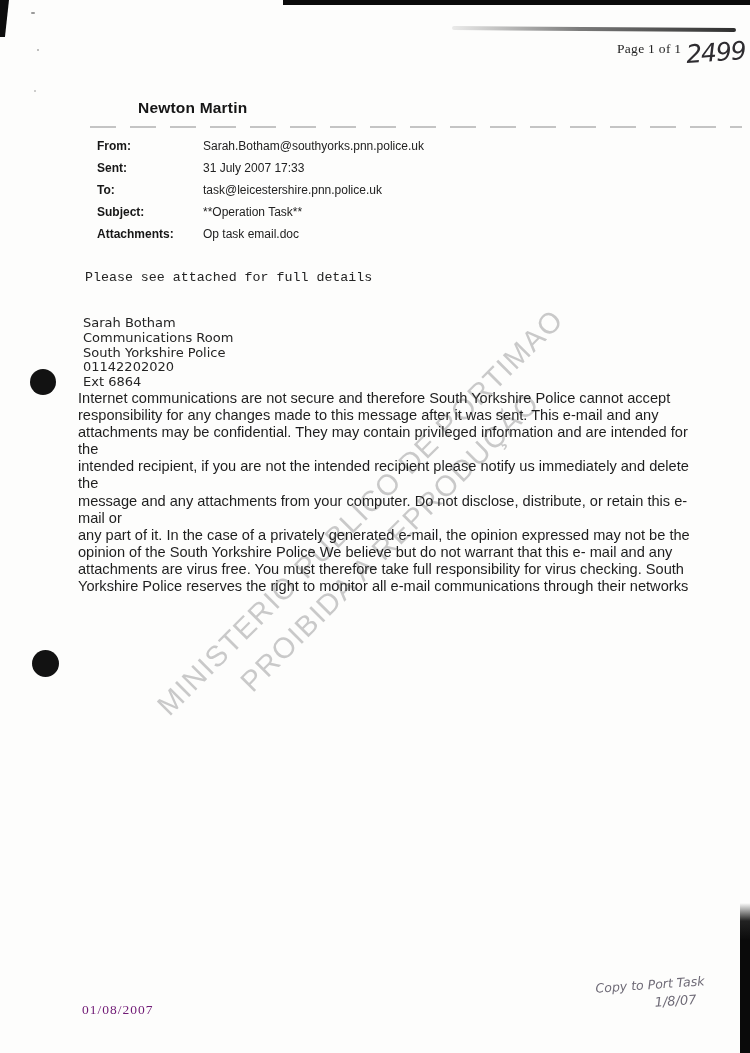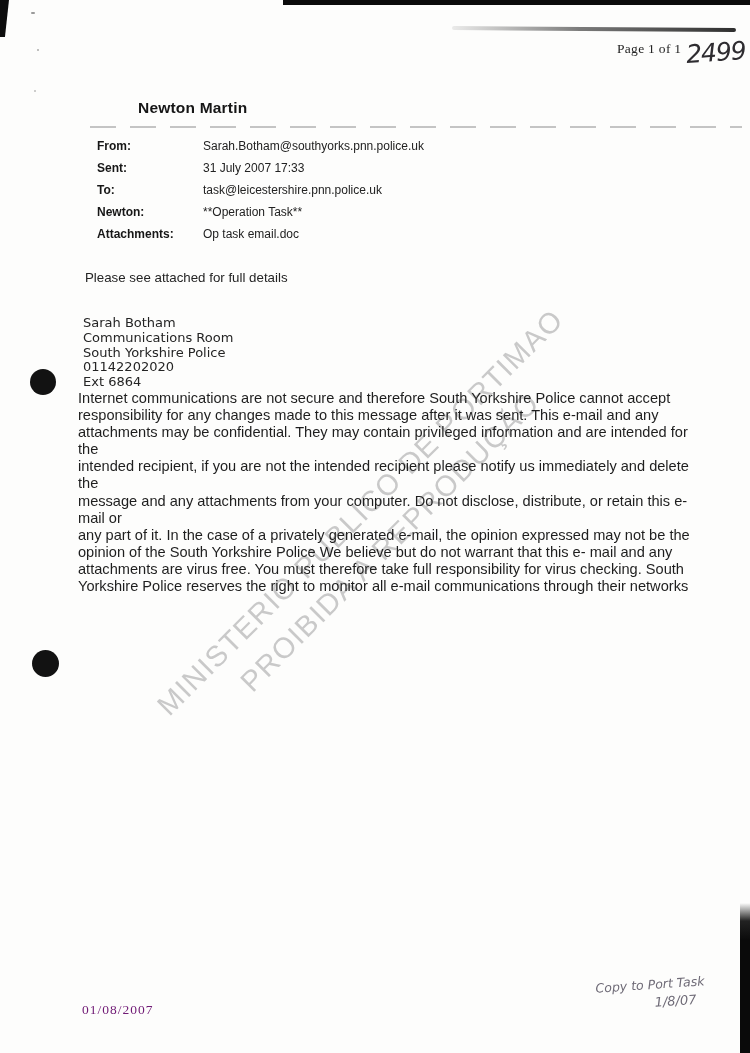--- a/index.html
+++ b/index.html
@@ -75,21 +75,21 @@
     opacity:0.8;
   }
   .email-headers{left:97px;top:135px;z-index:1;}
   .hdr-row{display:flex;line-height:22px;font-size:12px;}
   .hdr-label{font-weight:bold;min-width:78px;color:#161616;}
   .hdr-value{color:#222;margin-left:28px;}
 
   
   .intro-line{
     left:85px;top:270px;
-    font-family:Liberation Sans, sans-serif;
+    font-family:Liberation Mono, monospace;
     font-size:13.3px;color:#242424;
     z-index:1;
   }
   .signature{
     left:83px;top:316px;
     font-family:"DejaVu Sans",sans-serif;
     font-size:13px;line-height:14.8px;color:#242424;
     white-space:pre-line;
     z-index:1;
   }
@@ -150,21 +150,21 @@
   </div>
   <div class="hdr-row">
     <span class="hdr-label">Sent:</span>
     <span class="hdr-value">31 July 2007 17:33</span>
   </div>
   <div class="hdr-row">
     <span class="hdr-label">To:</span>
     <span class="hdr-value">task@leicestershire.pnn.police.uk</span>
   </div>
   <div class="hdr-row">
-    <span class="hdr-label">Newton:</span>
+    <span class="hdr-label">Subject:</span>
     <span class="hdr-value">**Operation Task**</span>
   </div>
   <div class="hdr-row">
     <span class="hdr-label">Attachments:</span>
     <span class="hdr-value">Op task email.doc</span>
   </div>
 </div>
 
 <div class="abs intro-line">Please see attached for full details</div>
 <div class="abs signature">Sarah Botham

